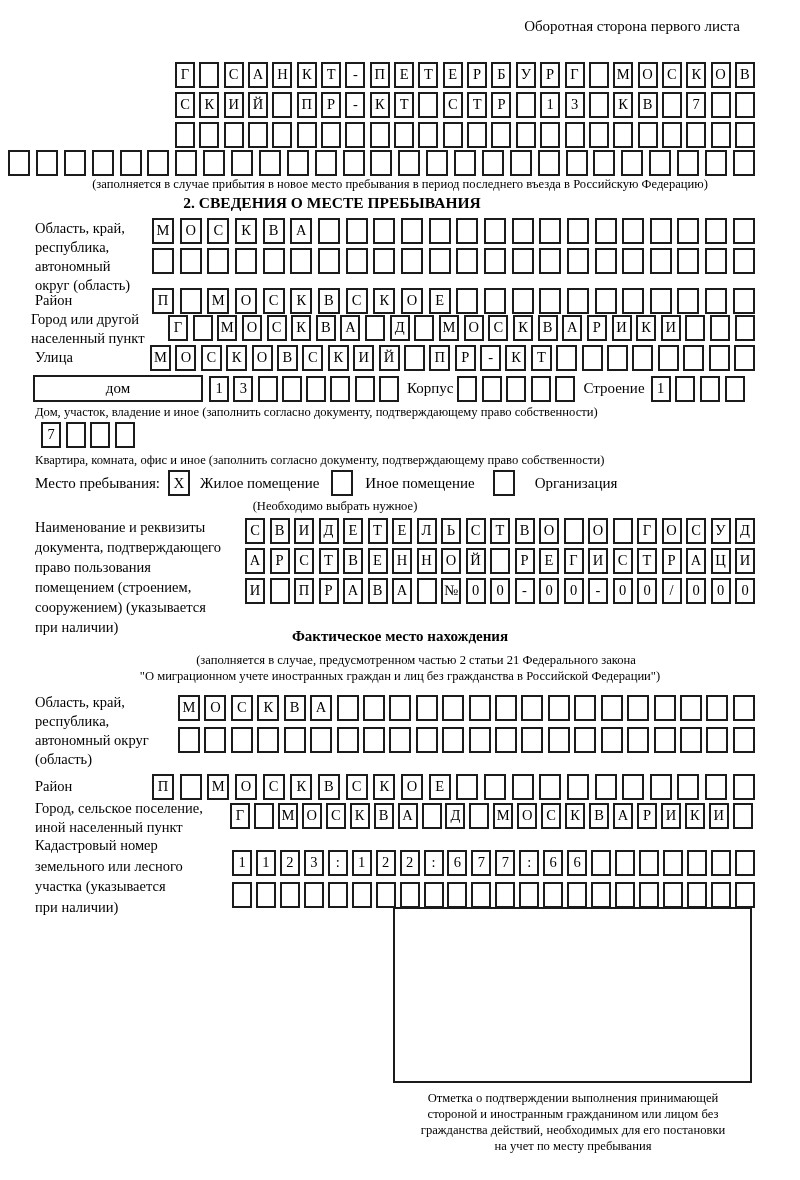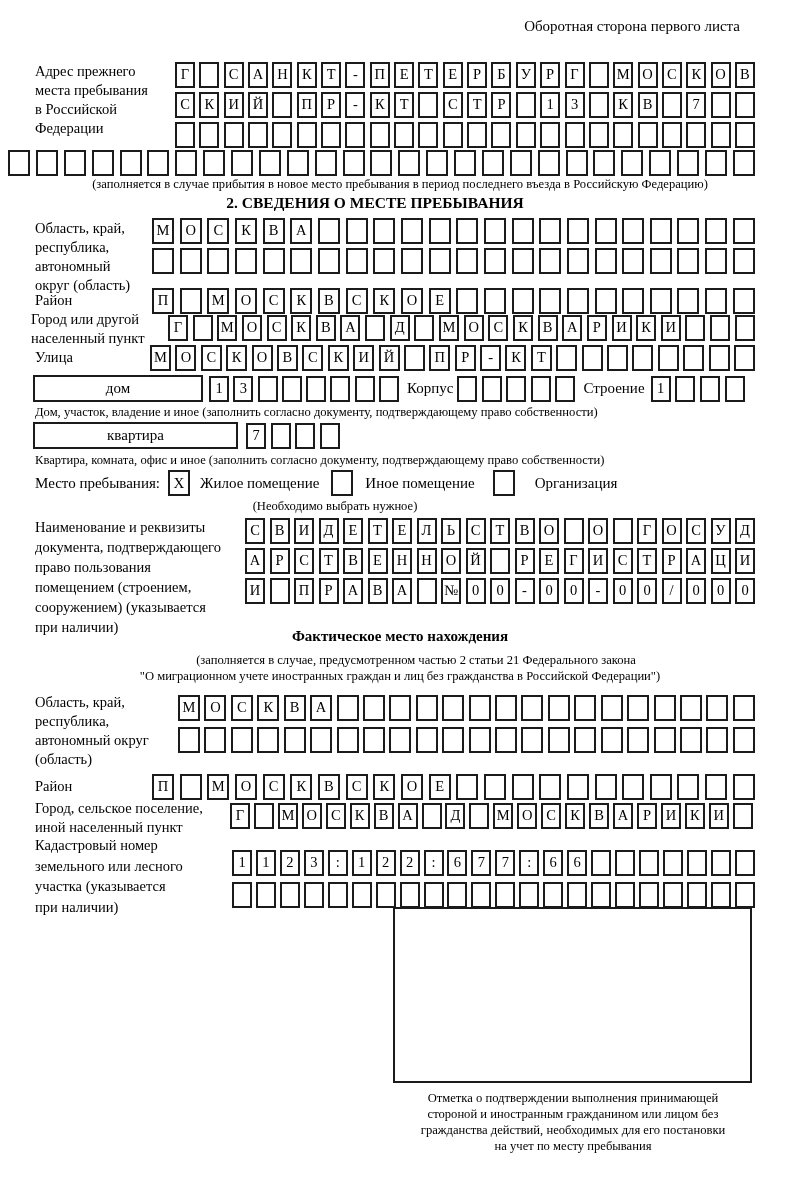--- a/index.html
+++ b/index.html
@@ -31,24 +31,20 @@
   .stamp-box { box-sizing:border-box; border:2px solid #1b1b1b; background:#fff; }
   .pre { white-space:pre-line; }
 </style>
 </head>
 <body>
 
 <div class="page">
 
   <div class="abs" style="top:18px; right:60px; font-size:15px;">Оборотная сторона первого листа</div>
 
-  <div class="lbl abs" style="top:62px; left:35px; width:140px;">Адрес прежнего
-места пребывания
-в Российской
-Федерации</div>
   <div class="cells abs" style="top:62px;  left:175px; width:580px;">
       <span class="cell">Г</span>
       <span class="cell"></span>
       <span class="cell">С</span>
       <span class="cell">А</span>
       <span class="cell">Н</span>
       <span class="cell">К</span>
       <span class="cell">Т</span>
       <span class="cell">-</span>
       <span class="cell">П</span>
@@ -144,21 +140,21 @@
       <span class="cell"></span>
       <span class="cell"></span>
       <span class="cell"></span>
       <span class="cell"></span>
       <span class="cell"></span>
       <span class="cell"></span>
       <span class="cell"></span>
     </div>
   <div class="cap center abs" style="top:176px; left:0; width:800px;">(заполняется в случае прибытия в новое место пребывания в период последнего въезда в Российскую Федерацию)</div>
 
-  <div class="center bold abs" style="top:194px; left:0; width:664px; font-size:15.5px;padding-left:43px;">2. СВЕДЕНИЯ О МЕСТЕ ПРЕБЫВАНИЯ</div>
+  <div class="center bold abs" style="top:194px; left:0; width:664px; font-size:15.5px;">2. СВЕДЕНИЯ О МЕСТЕ ПРЕБЫВАНИЯ</div>
 
   <div class="lbl abs" style="top:219px; left:35px; width:120px;">Область, край,
 республика,
 автономный
 округ (область)</div>
   <div class="cells c22 abs" style="top:218px; left:152px; width:603px;">
       <span class="cell">М</span>
       <span class="cell">О</span>
       <span class="cell">С</span>
       <span class="cell">К</span>
@@ -313,21 +309,20 @@
     <div class="cells" style="width:94px; margin-left:6px;">
         <span class="cell">1</span>
         <span class="cell"></span>
         <span class="cell"></span>
         <span class="cell"></span>
       </div>
   </div>
   <div class="cap abs" style="top:404px; left:35px; width:740px;">Дом, участок, владение и иное (заполнить согласно документу, подтверждающему право собственности)</div>
 
   <div class="inline-row abs" style="top:422px; left:33px; width:400px;">
-    <div class="widebox" style="width:205px;">квартира</div>
     <div class="cells" style="width:94px; margin-left:8px;">
         <span class="cell">7</span>
         <span class="cell"></span>
         <span class="cell"></span>
         <span class="cell"></span>
       </div>
   </div>
   <div class="cap abs" style="top:452px; left:35px; width:740px;">Квартира, комната, офис и иное (заполнить согласно документу, подтверждающему право собственности)</div>
 
   <div class="inline-row abs" style="top:470px; left:35px;">

